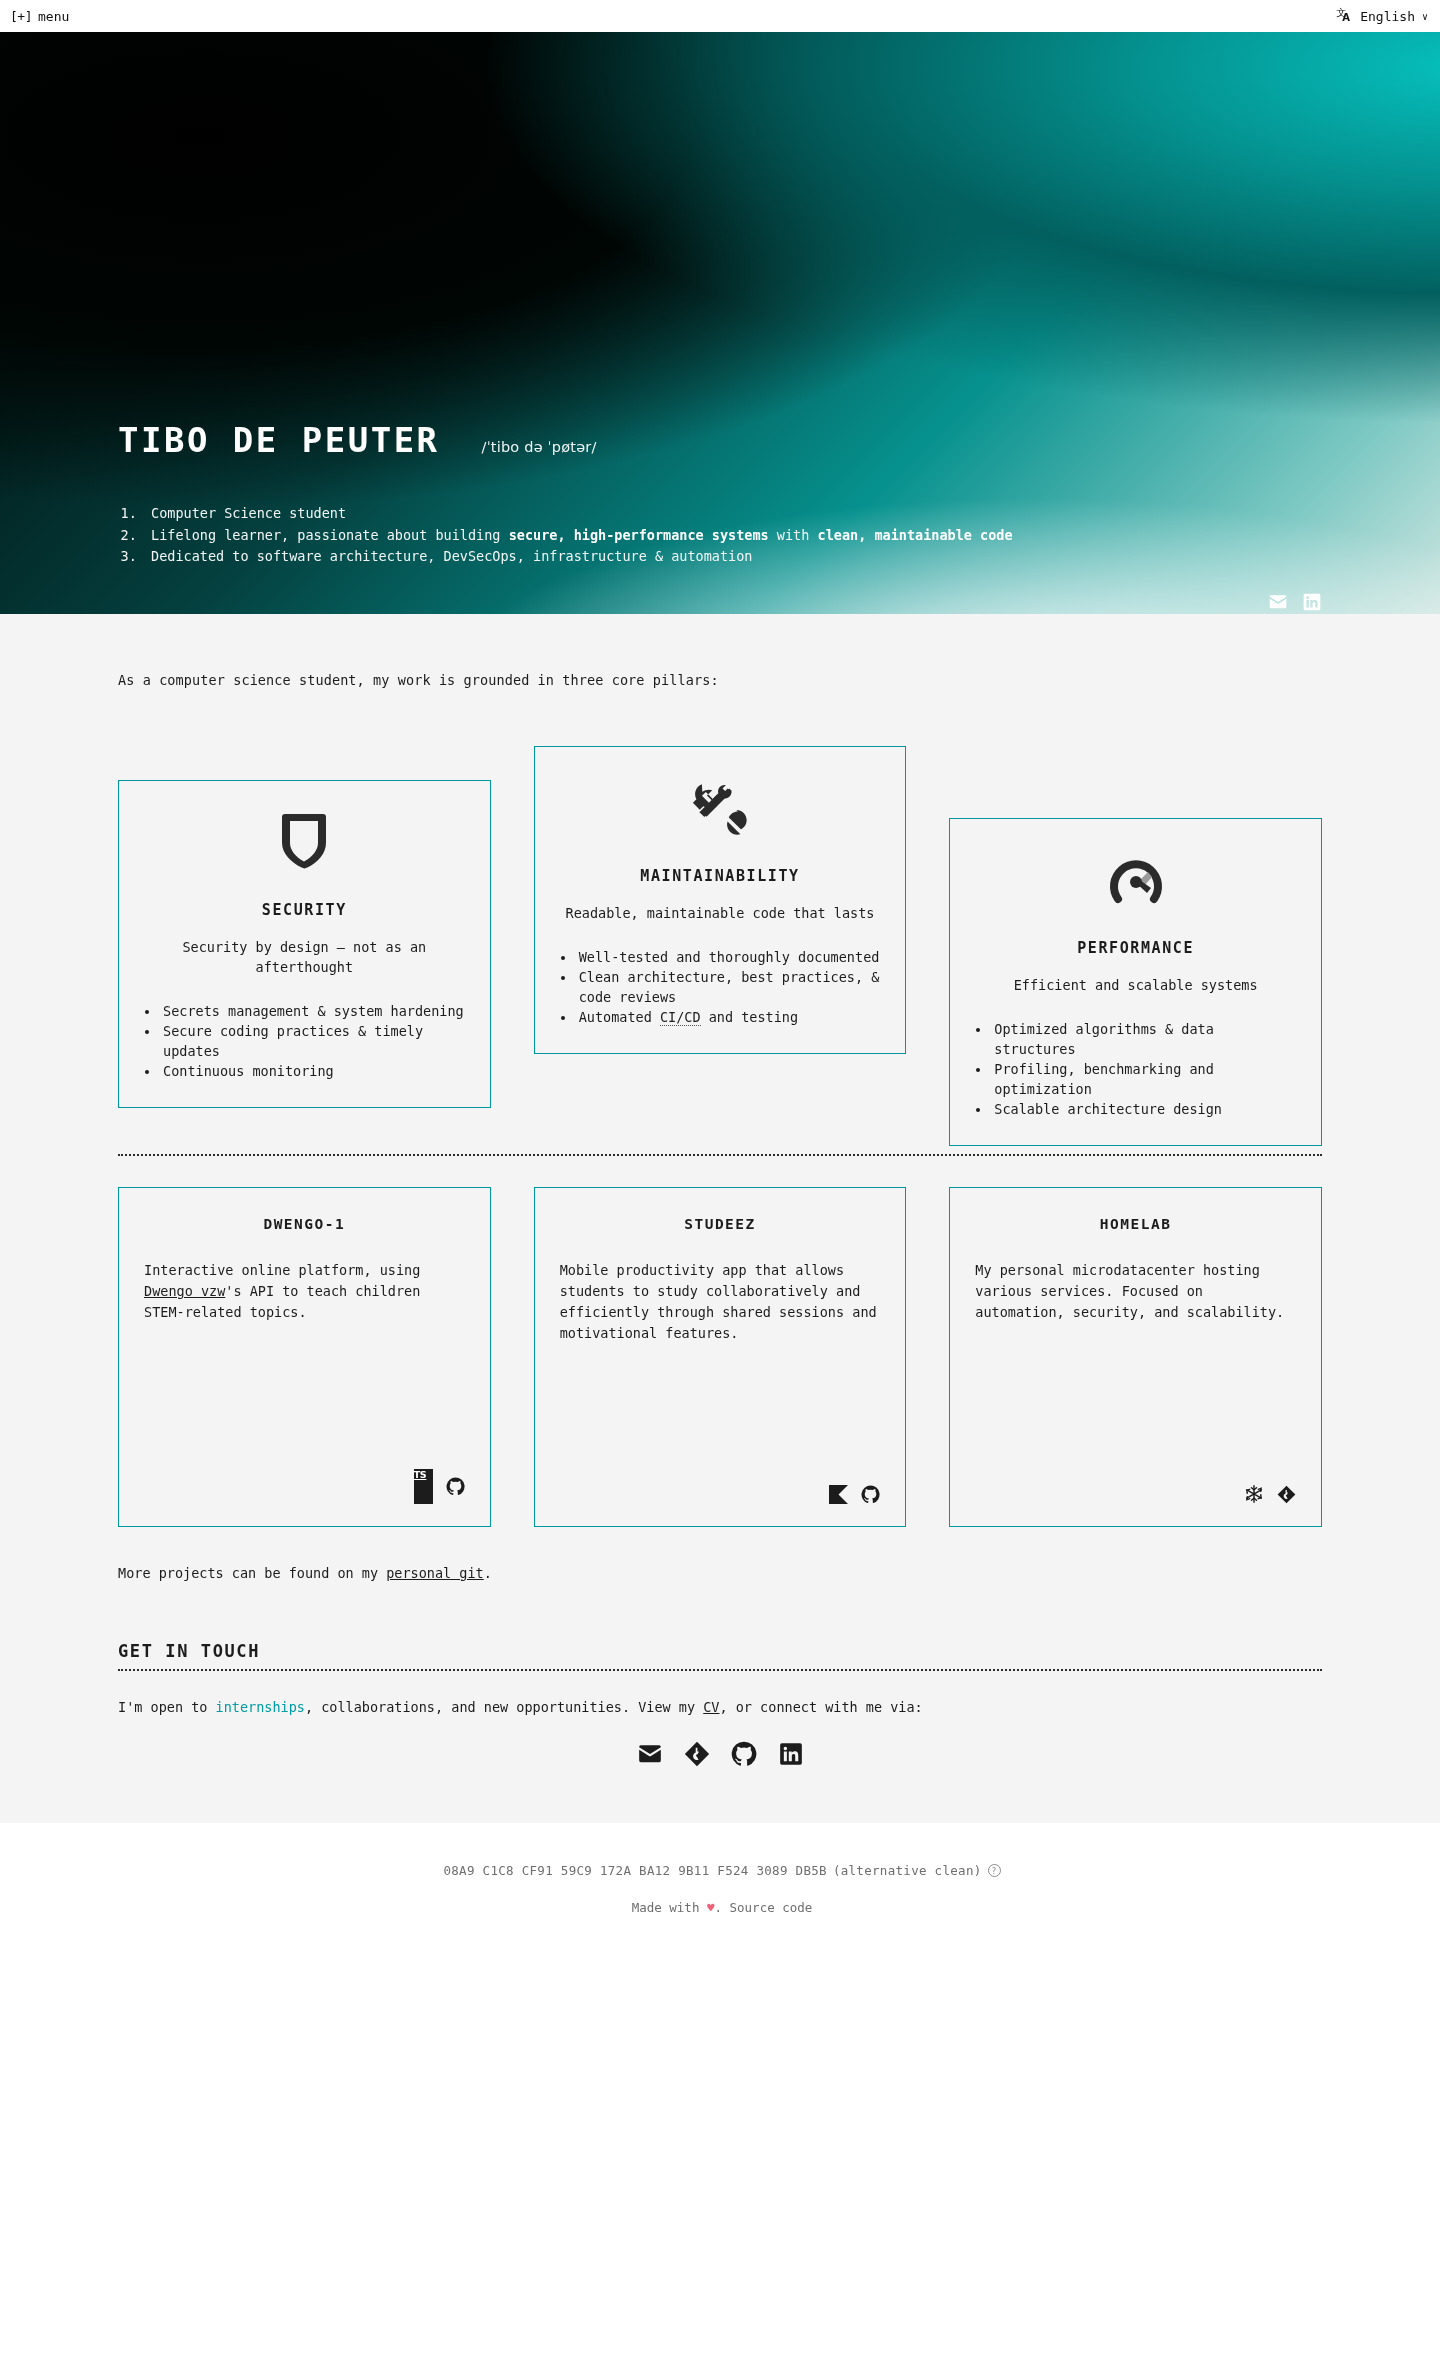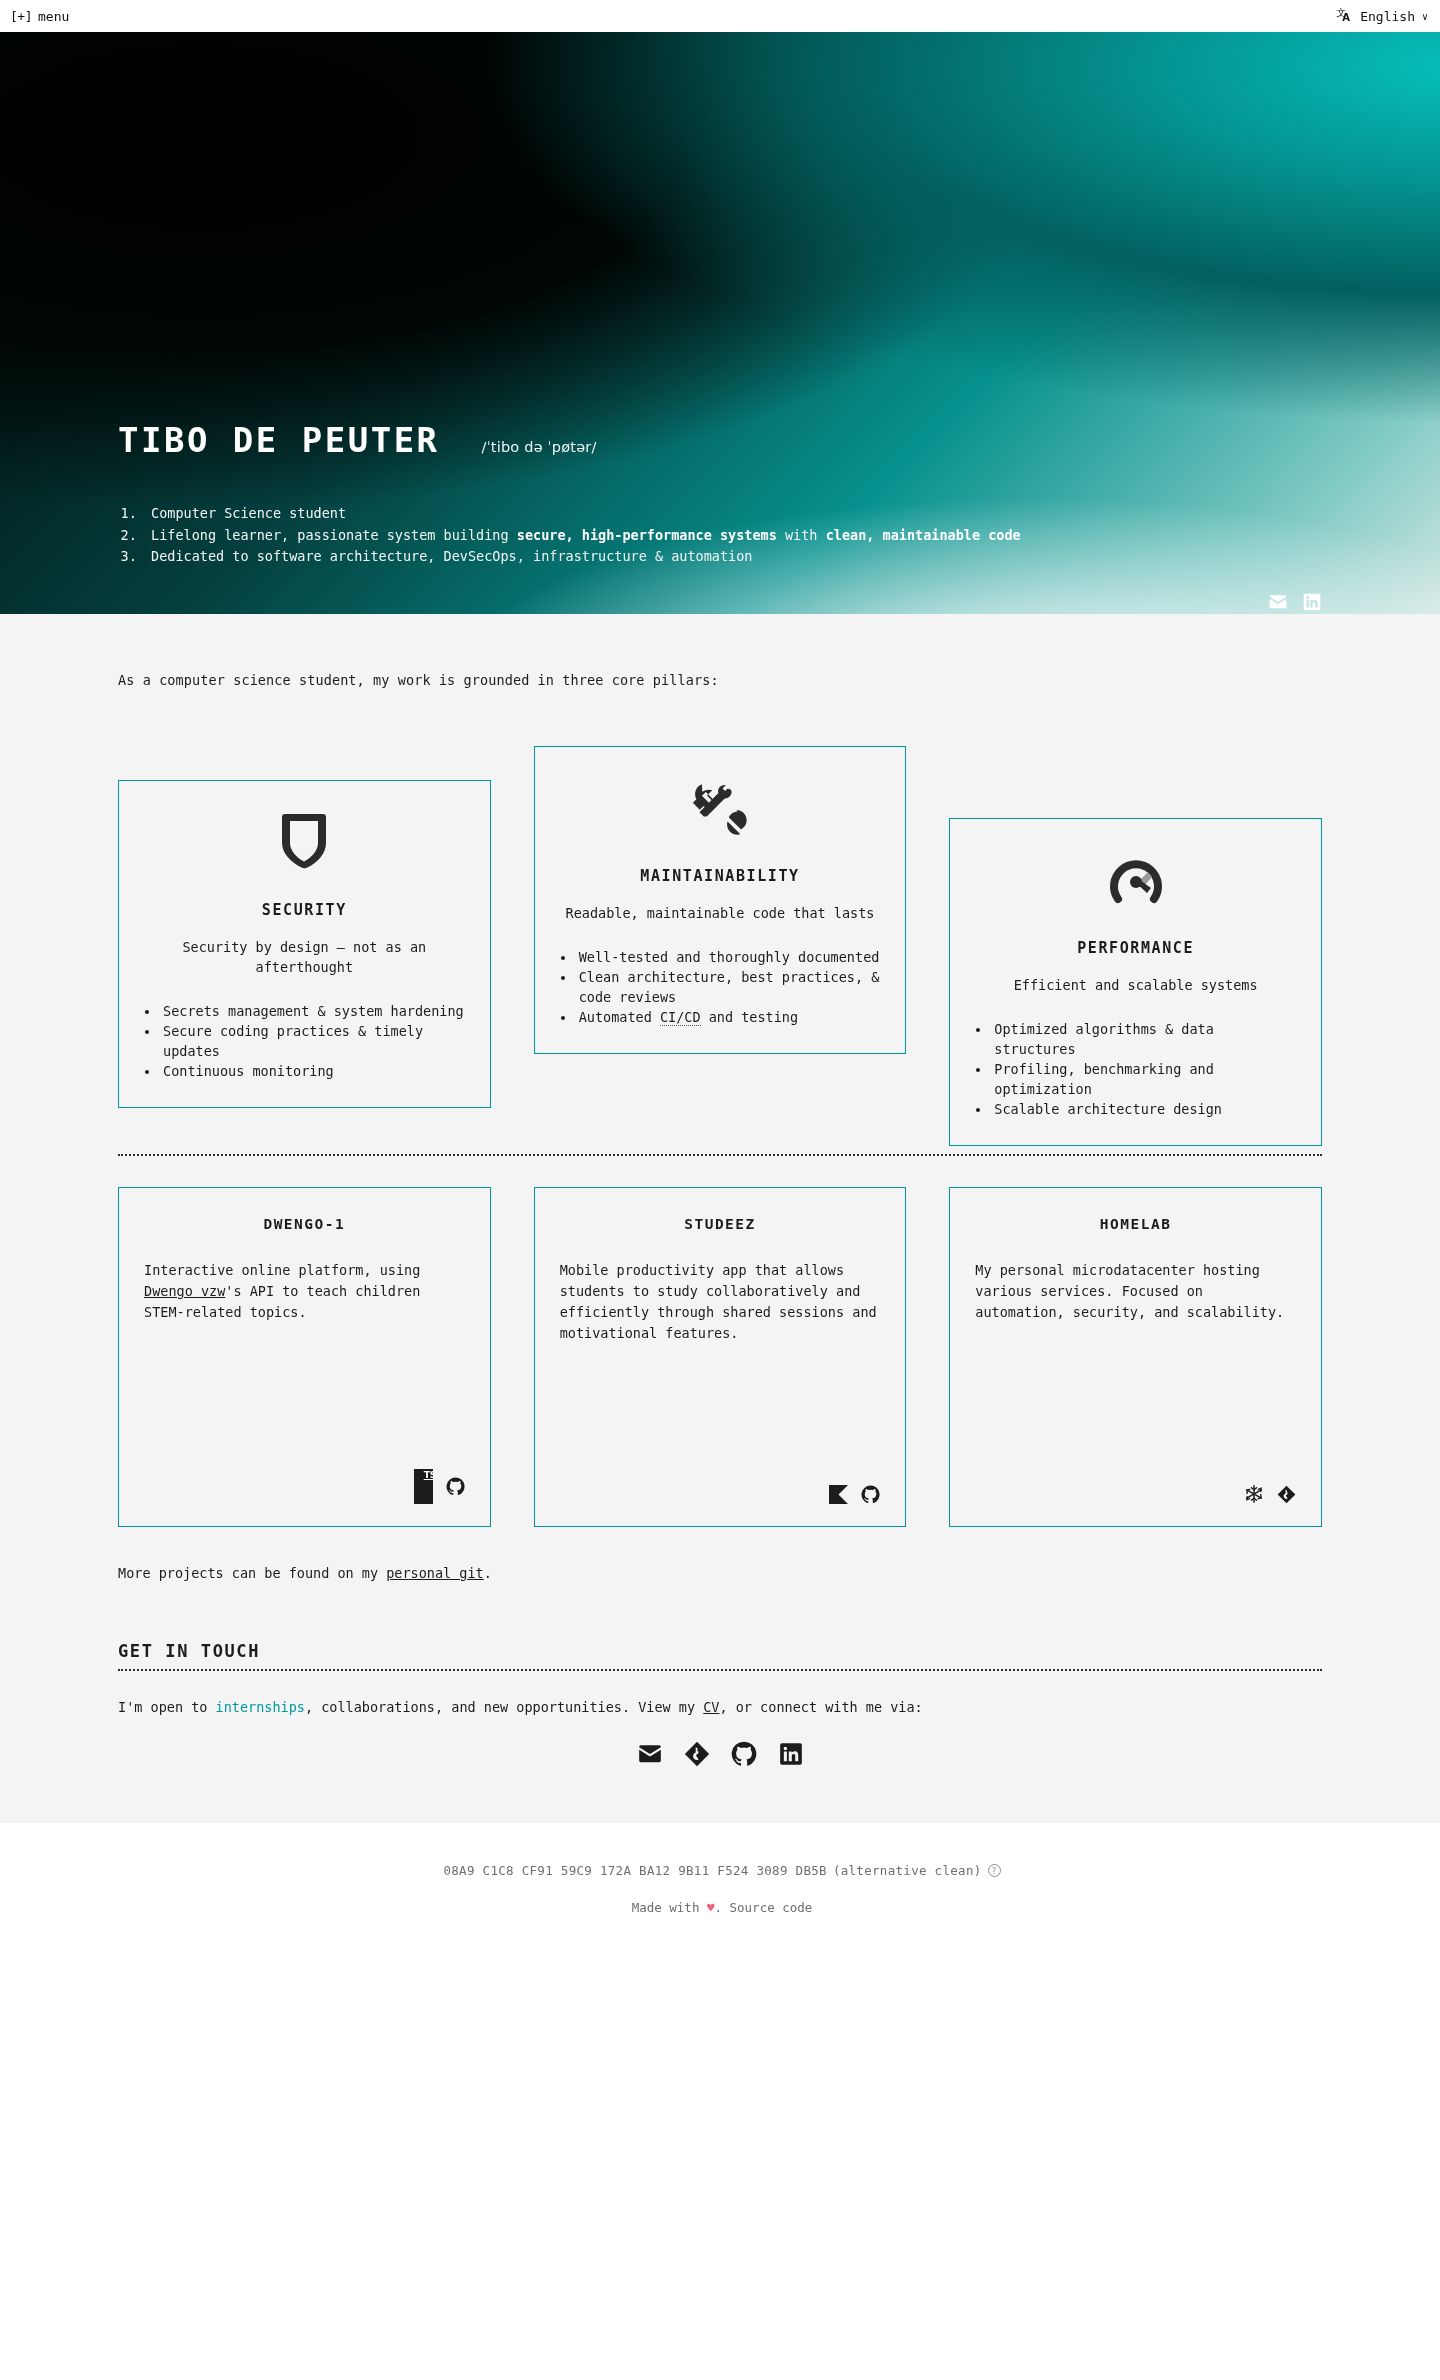--- a/index.html
+++ b/index.html
@@ -195,21 +195,20 @@
     gap: 13px;
     align-items: center;
     margin-top: 10px;
   }
   .project-icons svg, .project-icons .ts-badge { display: block; }
   .ts-badge {
     width: 19px; height: 35px; background: #1c1c1c; color: #fff;
     font-size: 9.5px; font-weight: 700; display: flex;
     align-items: center; justify-content: center; letter-spacing: -0.3px;
     font-family: "DejaVu Sans", sans-serif;
-    padding-left: 10px;
   }
 
   .more-projects {
     margin-top: 38px;
     font-size: 13.5px;
   }
   .more-projects a { color: inherit; text-decoration: underline; }
 
   
   .contact-line {
@@ -265,21 +264,21 @@
 </div>
 
 <div class="hero">
   <div class="hero-inner">
     <div class="name-row">
       <div class="hero-name">TIBO DE PEUTER</div>
       <div class="hero-ipa">/ˈtibo də ˈpøtər/</div>
     </div>
     <ol class="hero-list">
       <li><span>Computer Science student</span></li>
-      <li><span>Lifelong learner, passionate system building </span><b>secure, high-performance systems</b><span> with </span><b>clean, maintainable code</b></li>
+      <li><span>Lifelong learner, passionate about building </span><b>secure, high-performance systems</b><span> with </span><b>clean, maintainable code</b></li>
       <li><span>Dedicated to software architecture, DevSecOps, infrastructure &amp; automation</span></li>
     </ol>
   </div>
   <div class="hero-socials">
     <a href="#" aria-label="Email">
       <svg width="20" height="20" viewBox="0 0 24 24" fill="#ffffff">
           <path d="M2 5.5A1.5 1.5 0 0 1 3.5 4h17A1.5 1.5 0 0 1 22 5.5v.3l-10 6.2-10-6.2v-.3zM2 8.1V18a1.5 1.5 0 0 0 1.5 1.5h17A1.5 1.5 0 0 0 22 18V8.1l-9.5 5.9a1 1 0 0 1-1 0L2 8.1z"></path>
         </svg>
     </a>
     <a href="#" aria-label="LinkedIn">

